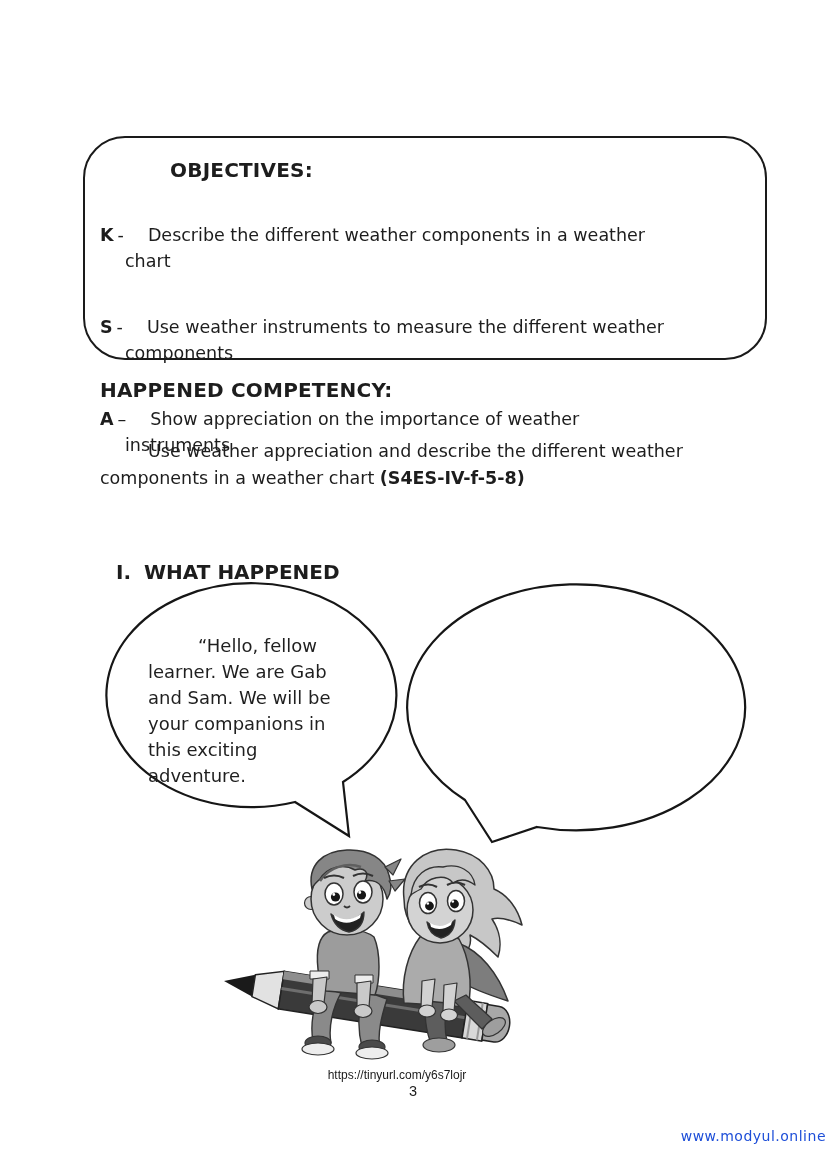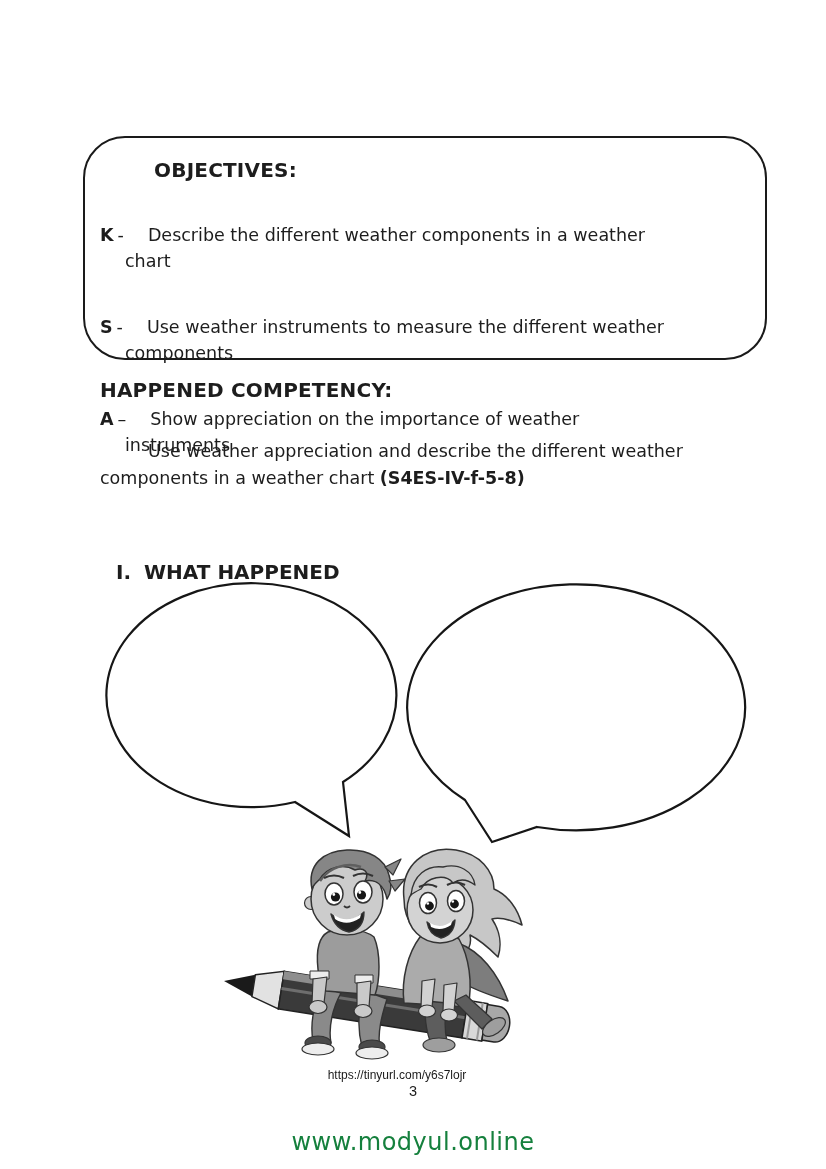--- a/index.html
+++ b/index.html
@@ -5,21 +5,21 @@
   html,body{margin:0;padding:0;background:#ffffff;}
   .page{
     position:relative;width:826px;height:1169px;background:#ffffff;overflow:hidden;
     font-family:"DejaVu Sans","Liberation Sans",sans-serif;color:#1d1d1d;
   }
   
   .objectives-box{
     position:absolute;left:83px;top:136px;width:684px;height:224px;box-sizing:border-box;
     border:2px solid #1a1a1a;border-radius:42px;padding:20px 24px 0 15px;
   }
-  .obj-title{margin:0 0 9px 54px;font-size:20px;font-weight:bold;letter-spacing:.2px;}
+  .obj-title{margin:0 0 9px 70px;font-size:20px;font-weight:bold;letter-spacing:.2px;}
   .obj-item{font-size:17.5px;line-height:26px;padding-left:25px;text-indent:-25px;margin-top:40px;}
   .obj-letter{font-weight:bold;}
   .obj-dash{margin-left:4px;margin-right:24px;}
   .obj-text{white-space:pre-line;}
   
   .lc-title{position:absolute;left:100px;top:378px;margin:0;font-size:20px;font-weight:bold;letter-spacing:.2px;}
   .lc-para{position:absolute;left:100px;top:438px;width:630px;margin:0;font-size:17.5px;line-height:27px;text-indent:48px;}
   .lc-code{font-weight:bold;}
   
   .wh-title{position:absolute;left:100px;top:544px;margin:16px;font-size:20px;font-weight:bold;}
@@ -29,22 +29,22 @@
   .bubble-text{
     position:absolute;white-space:pre-line;font-size:18px;color:#1f1f1f;
   }
   .bubble-text.left{left:148px;top:633px;width:236px;line-height:26px;text-indent:50px;}
   .bubble-text.right{left:491px;top:628px;width:252px;line-height:23.5px;text-indent:50px;}
   
   .caption{position:absolute;left:0;top:1068px;width:794px;text-align:center;
     font-family:"Liberation Sans",sans-serif;font-size:12px;color:#1b1b1b;}
   .pagenum{position:absolute;left:0;top:1083px;width:826px;text-align:center;
     font-family:"Liberation Sans",sans-serif;font-size:14.5px;color:#1b1b1b;}
-  .watermark{position:absolute;left:0;top:1128px;width:826px;text-align:center;
-    font-size:24px;color:#15803d;letter-spacing:.5px;}
+  .watermark{position:absolute;left:0;top:1128px;width:826px;text-align:right;
+    font-size:14px;color:#1d4ed8;letter-spacing:.5px;}
 </style>
 </head>
 <body>
 
 <div class="page">
 
   <section class="objectives-box">
     <h2 class="obj-title">OBJECTIVES:</h2>
     <div class="obj-item"><b class="obj-letter">K</b><span class="obj-dash">-</span><span class="obj-text">Describe the different weather components in a weather
 chart</span></div>
@@ -138,18 +138,24 @@
         <circle cx="215.8" cy="72.5" r="1.3" fill="#ffffff"></circle>
         <circle cx="240.8" cy="70.5" r="1.3" fill="#ffffff"></circle>
         <path d="M207 56 Q216 51 225 56" fill="none" stroke="#333333" stroke-width="2.2"></path>
         <path d="M235 54 Q244 49 253 54" fill="none" stroke="#333333" stroke-width="2.2"></path>
         <path d="M215 91 Q229 104 243 89 Q242 104 229 107 Q217 104 215 91 Z" fill="#222222" stroke="#333333" stroke-width="1.4"></path>
         <path d="M218 92 Q229 99 240 90 L239 94 Q229 101 219 96 Z" fill="#ffffff"></path>
       </g>
     </g>
   </svg>
 
+  <div class="bubble-text left">“Hello, fellow
+learner. We are Gab
+and Sam. We will be
+your companions in
+this exciting
+adventure.</div>
 
   <div class="caption">https://tinyurl.com/y6s7lojr</div>
   <div class="pagenum">3</div>
   <div class="watermark">www.modyul.online</div>
 
 </div>
 
 </body></html>

